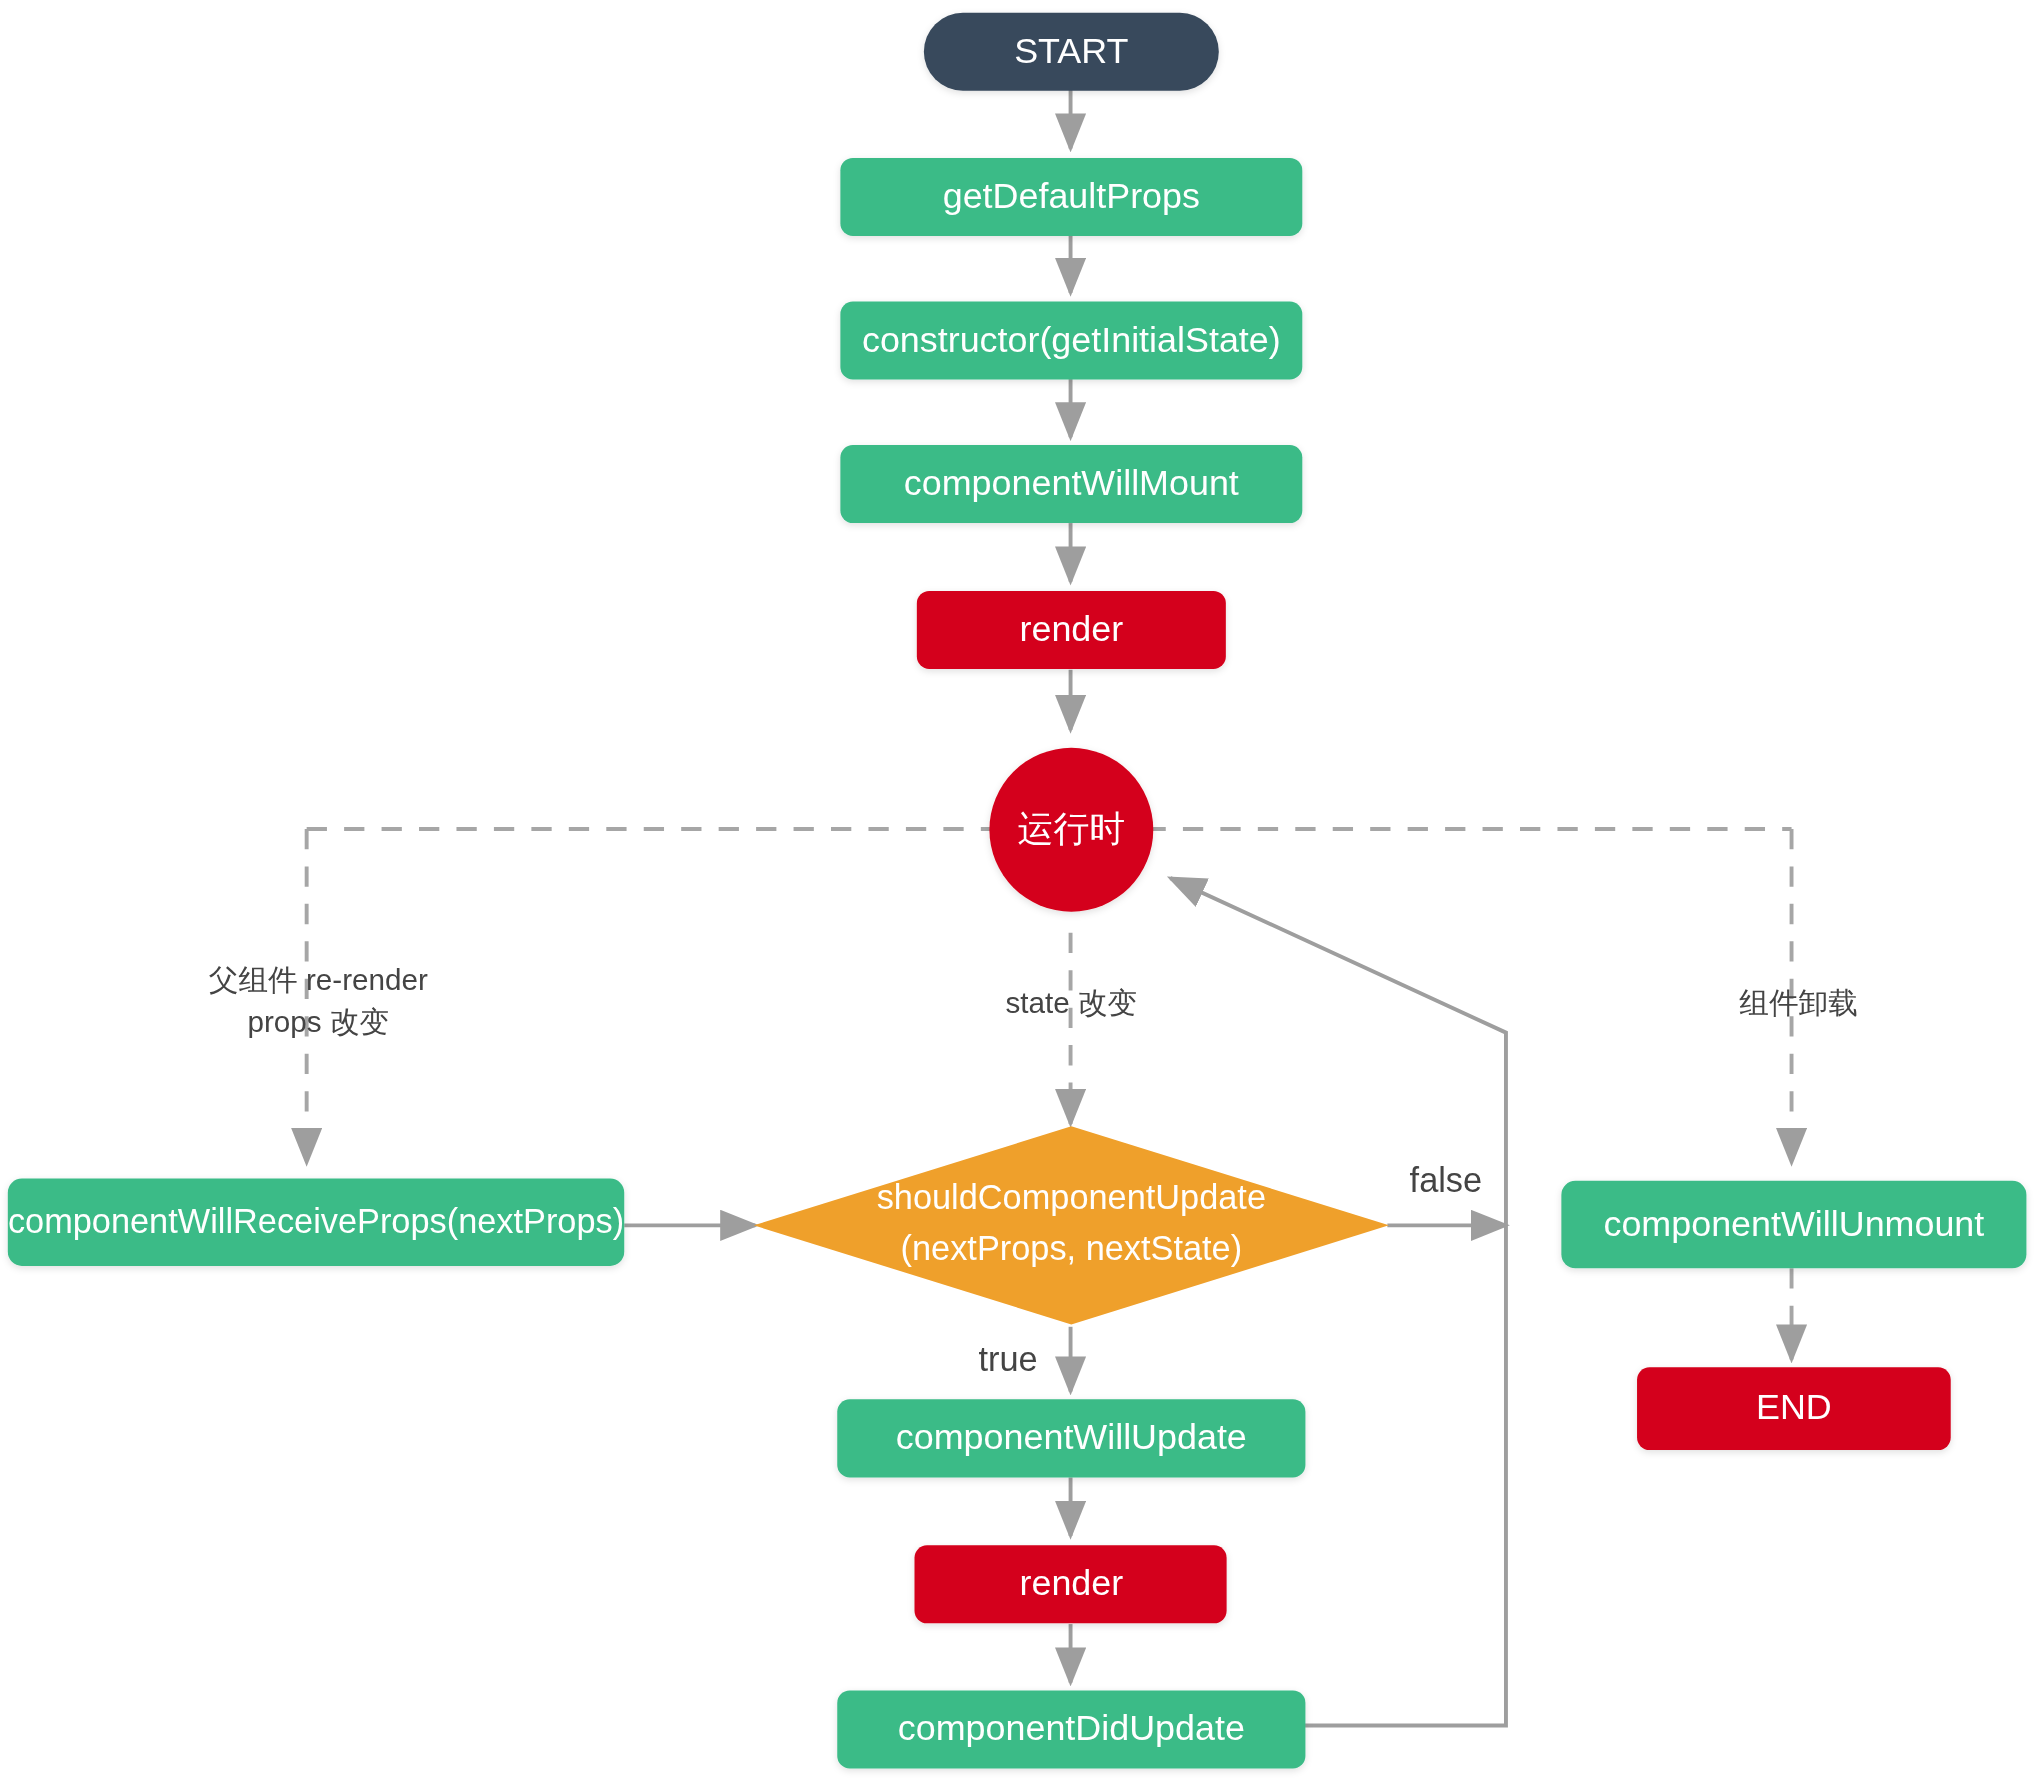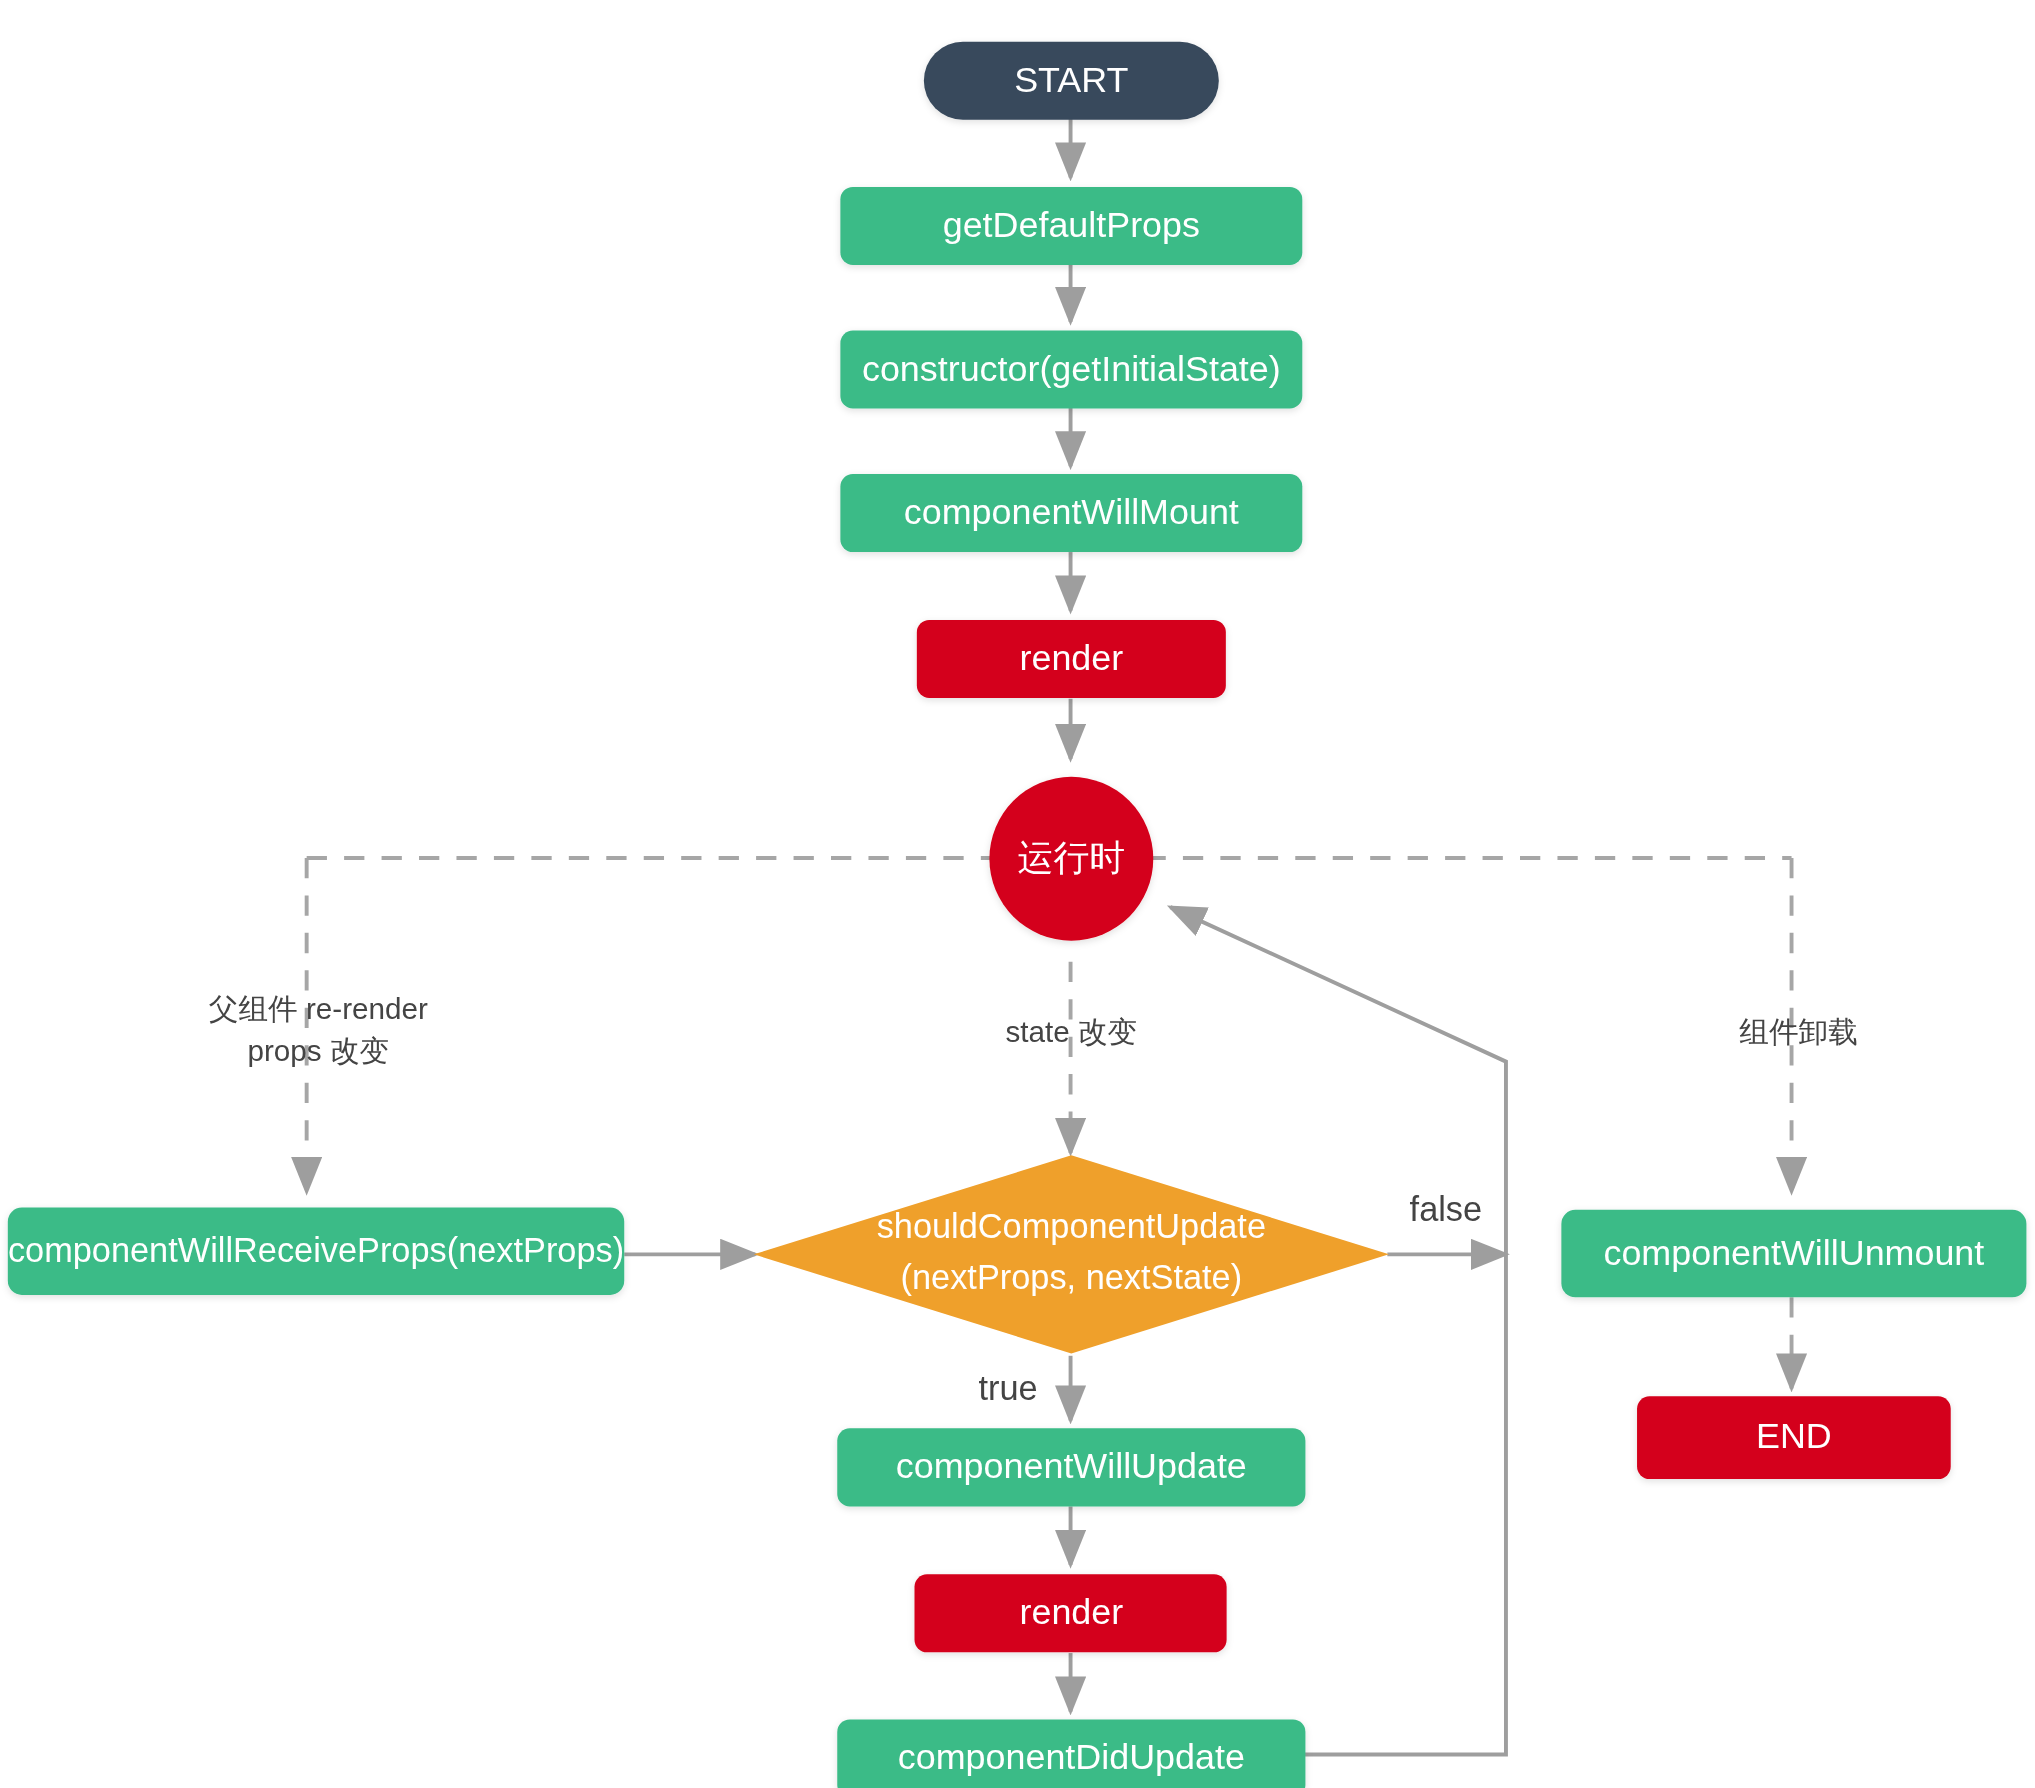--- a/index.html
+++ b/index.html
@@ -10,21 +10,20 @@
   body {
     width: 2035px;
     height: 1789px;
     font-family: "Liberation Sans", "DejaVu Sans", sans-serif;
     overflow: hidden;
   }
   #flowchart-root {
     position: relative;
     width: 2035px;
     height: 1563px;
-    margin-top: 29px;
   }
   svg.diagram {
     display: block;
     width: 2035px;
     height: 1789px;
   }
   .node-label {
     fill: #ffffff;
     font-family: "Liberation Sans", "DejaVu Sans", sans-serif;
     font-size: 46px;

